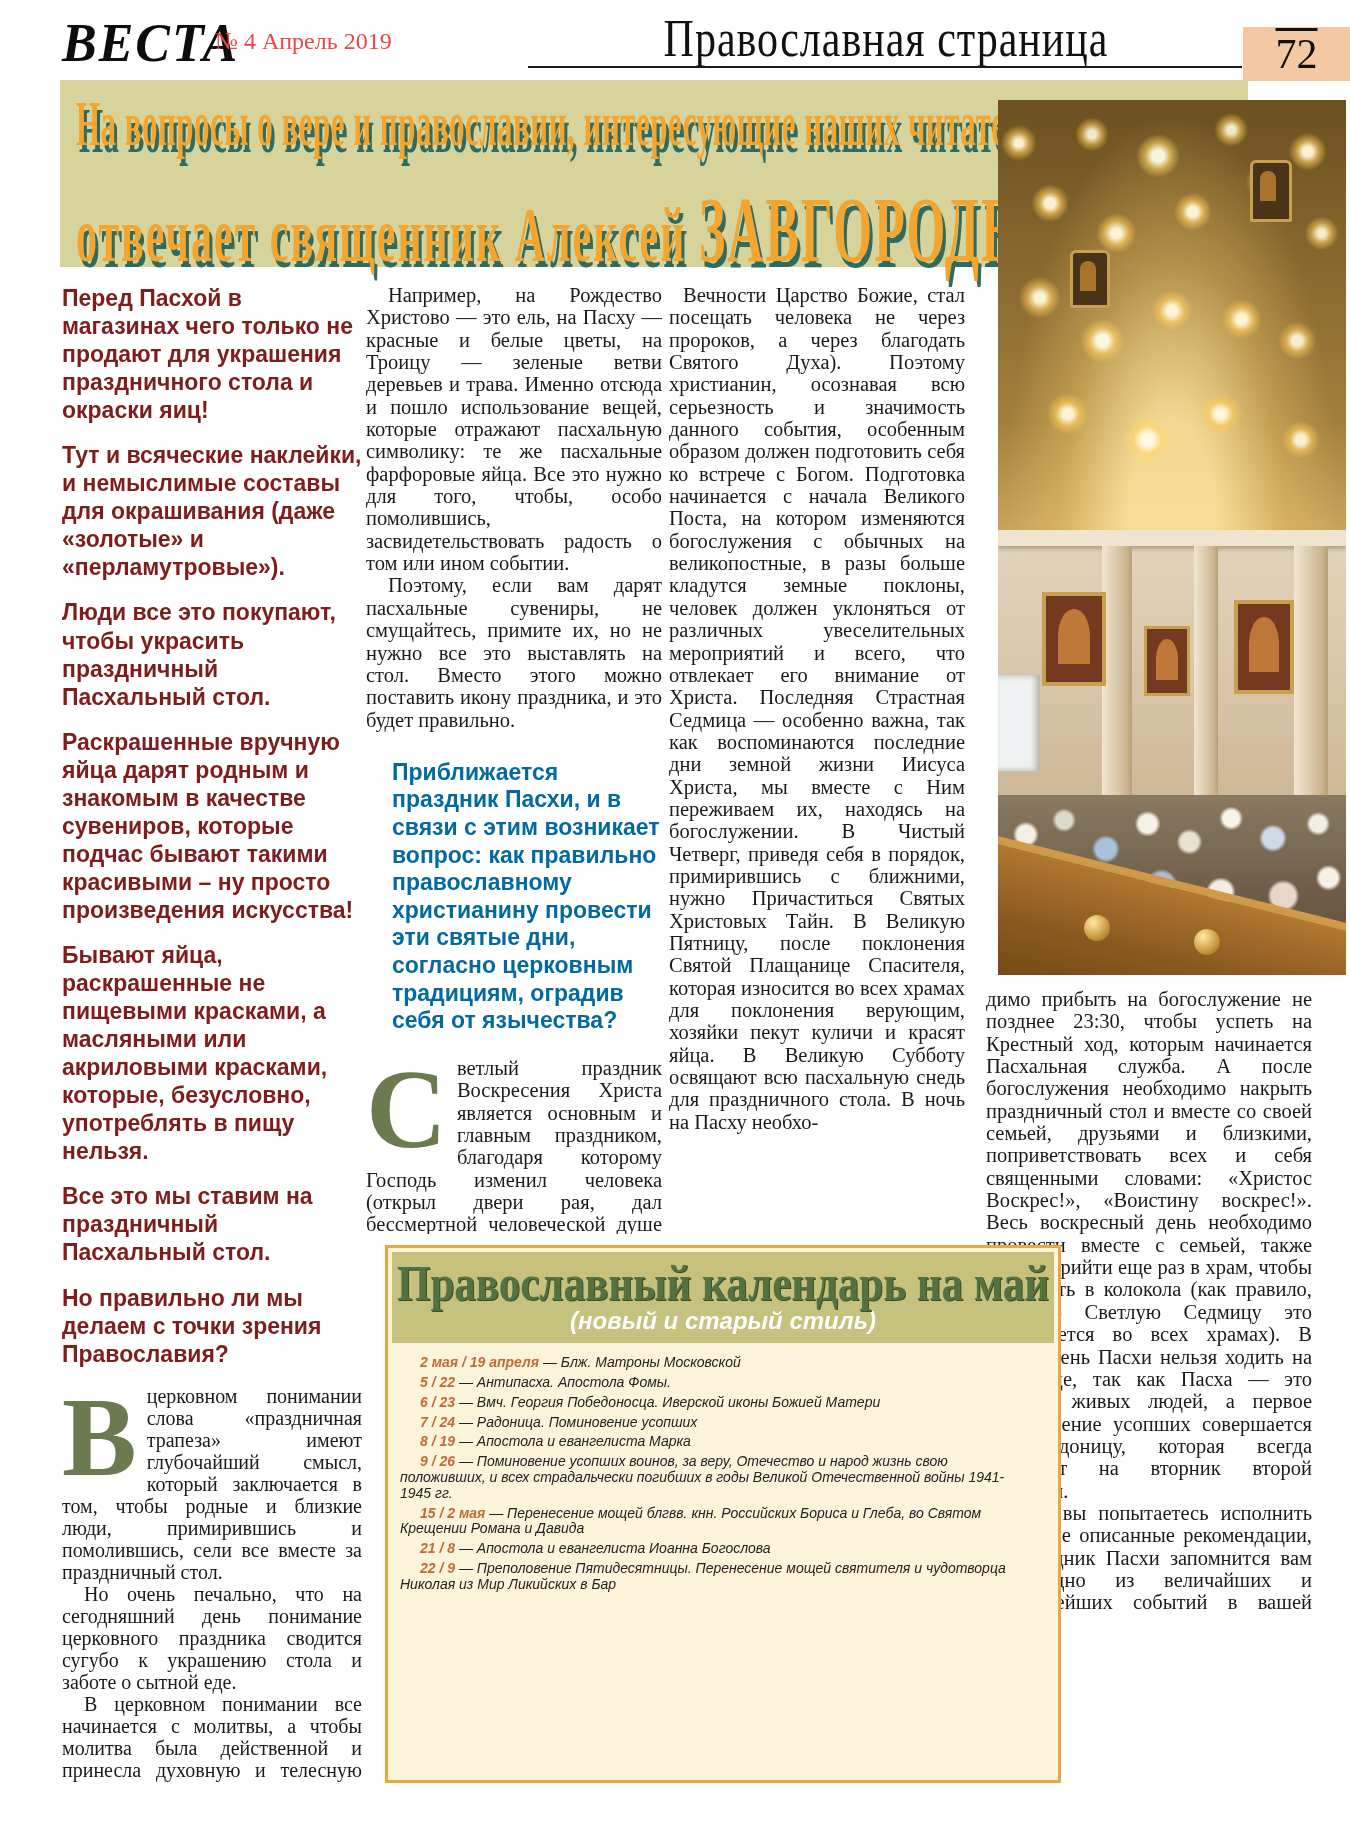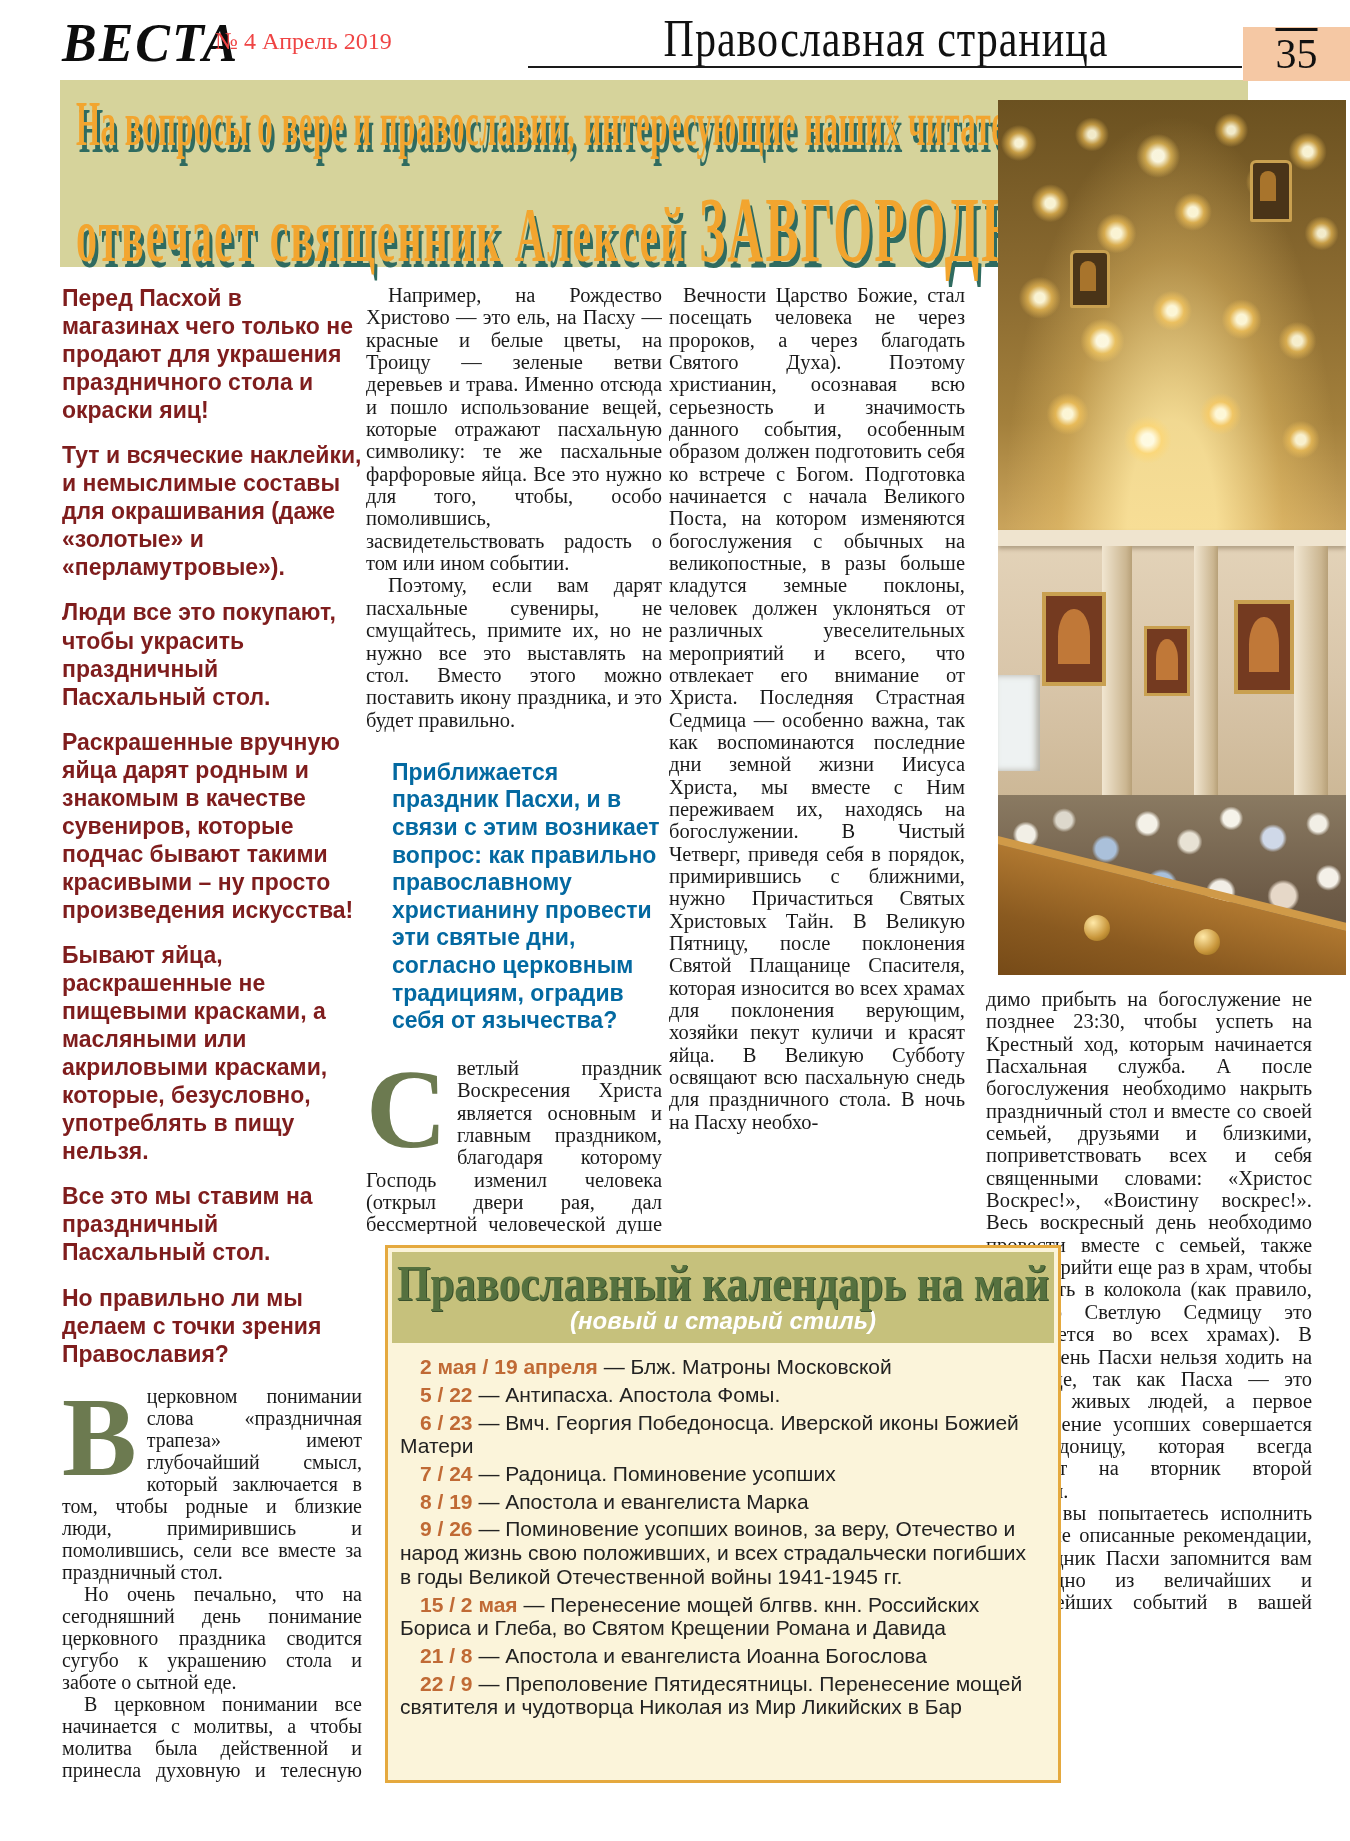--- a/index.html
+++ b/index.html
@@ -117,37 +117,37 @@
 
   
   #calendar{position:absolute;left:385px;top:1245px;width:676px;height:538px;z-index:3;
     border:3px solid #e5a93e;background:#fbf4da;box-sizing:border-box;padding:4px;overflow:hidden;}
   .cal-header{background:#c6c17c;text-align:center;padding:8px 0 8px 0;}
   .cal-title{display:inline-block;font-family:"Liberation Serif",serif;font-weight:bold;font-size:43px;
     color:#55713f;text-shadow:1px 1px 0 #39502b;transform:scaleY(1.2);transform-origin:center center;line-height:1.05;}
   .cal-subtitle{font-family:"Liberation Sans",sans-serif;font-weight:bold;font-style:italic;
     font-size:24px;color:#ffffff;margin-top:2px;}
   .cal-body{padding:12px 12px 0 8px;}
-  .cal-entry{font-family:"Liberation Sans",sans-serif;font-size:21px;line-height:1.13;
-    color:#222;margin:0 8px 4px 0;text-indent:20px;text-align:left;}
+  .cal-entry{font-family:"Liberation Sans",sans-serif;font-size:14px;line-height:1.13;
+    color:#222;margin:0 8px 4px 0;text-indent:20px;text-align:left;font-style:italic;}
   .cal-date{color:#c06a35;font-weight:bold;}
 </style>
 </head>
 <body>
 
 <div class="page">
 
   <div class="masthead">ВЕСТА</div>
   <div class="issue">№ 4 Апрель 2019</div>
   <div class="section-title">
     <span>Православная страница</span>
   </div>
   <div class="header-rule"></div>
   <div class="pagenum-box">
-    <span>35</span>
+    <span>72</span>
   </div>
 
   <div class="band">
     <div class="hl hl1">На вопросы о вере и православии, интересующие наших читателей,</div>
     <div class="hl hl2">
       <span>отвечает священник Алексей </span><span class="caps">ЗАВГОРОДНИЙ</span>
     </div>
   </div>
 
   <div class="photo">

